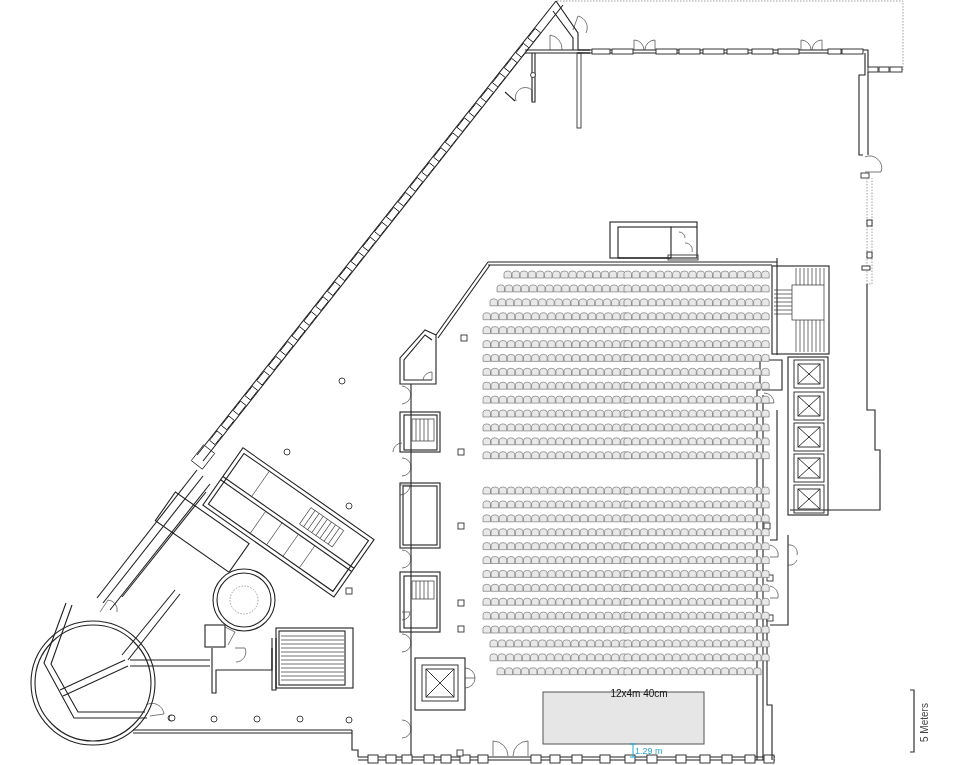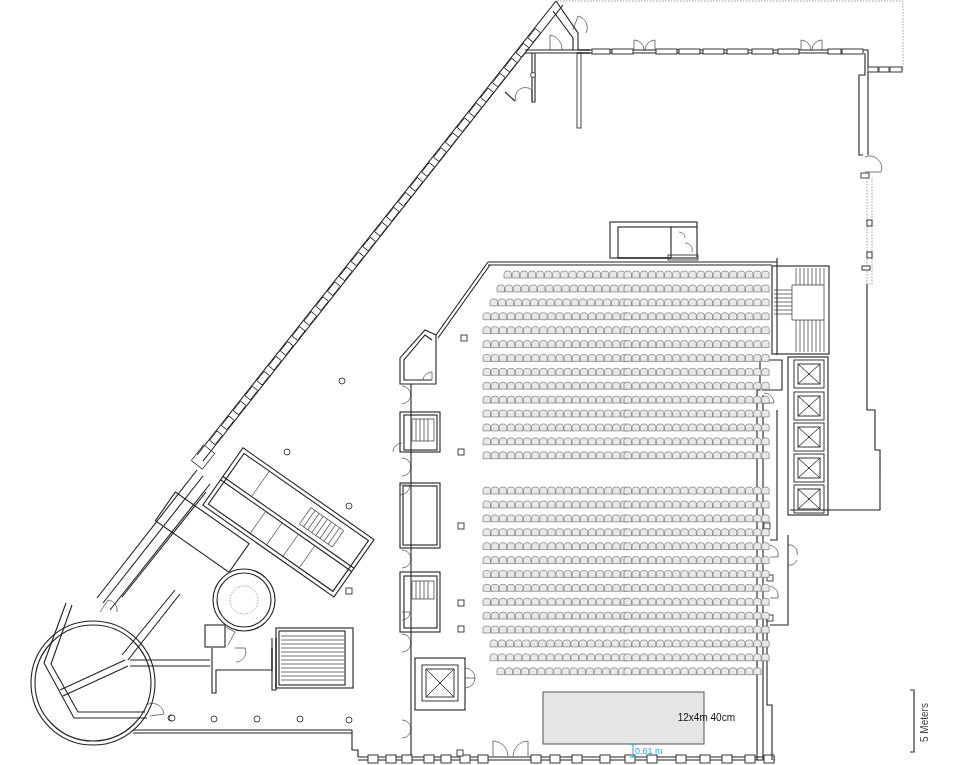--- a/index.html
+++ b/index.html
@@ -1374,15 +1374,15 @@
     <line x1="633" y1="744" x2="633" y2="757" stroke="#29a8d6" stroke-width="1"></line>
     <line x1="630" y1="744" x2="636" y2="744" stroke="#29a8d6" stroke-width="1"></line>
     <line x1="630" y1="757" x2="636" y2="757" stroke="#29a8d6" stroke-width="1"></line>
   </g>
 
   <g>
     <polyline points="910,690 914,690 914,752 910,752" fill="none" stroke="#333" stroke-width="1.2"></polyline>
   </g>
 </svg>
 
-<div class="stage-label" style="left:543px; top:712px; width:192px;text-align:right;">12x4m 40cm</div>
-<div class="dim-label" style="left:635px; top:746px;">0.61 m</div>
+<div class="stage-label" style="left:543px; top:688px; width:192px;">12x4m 40cm</div>
+<div class="dim-label" style="left:635px; top:746px;">1.29 m</div>
 <div class="scale-label" style="left:919px; top:742px;">5 Meters</div>
 
 </body></html>

